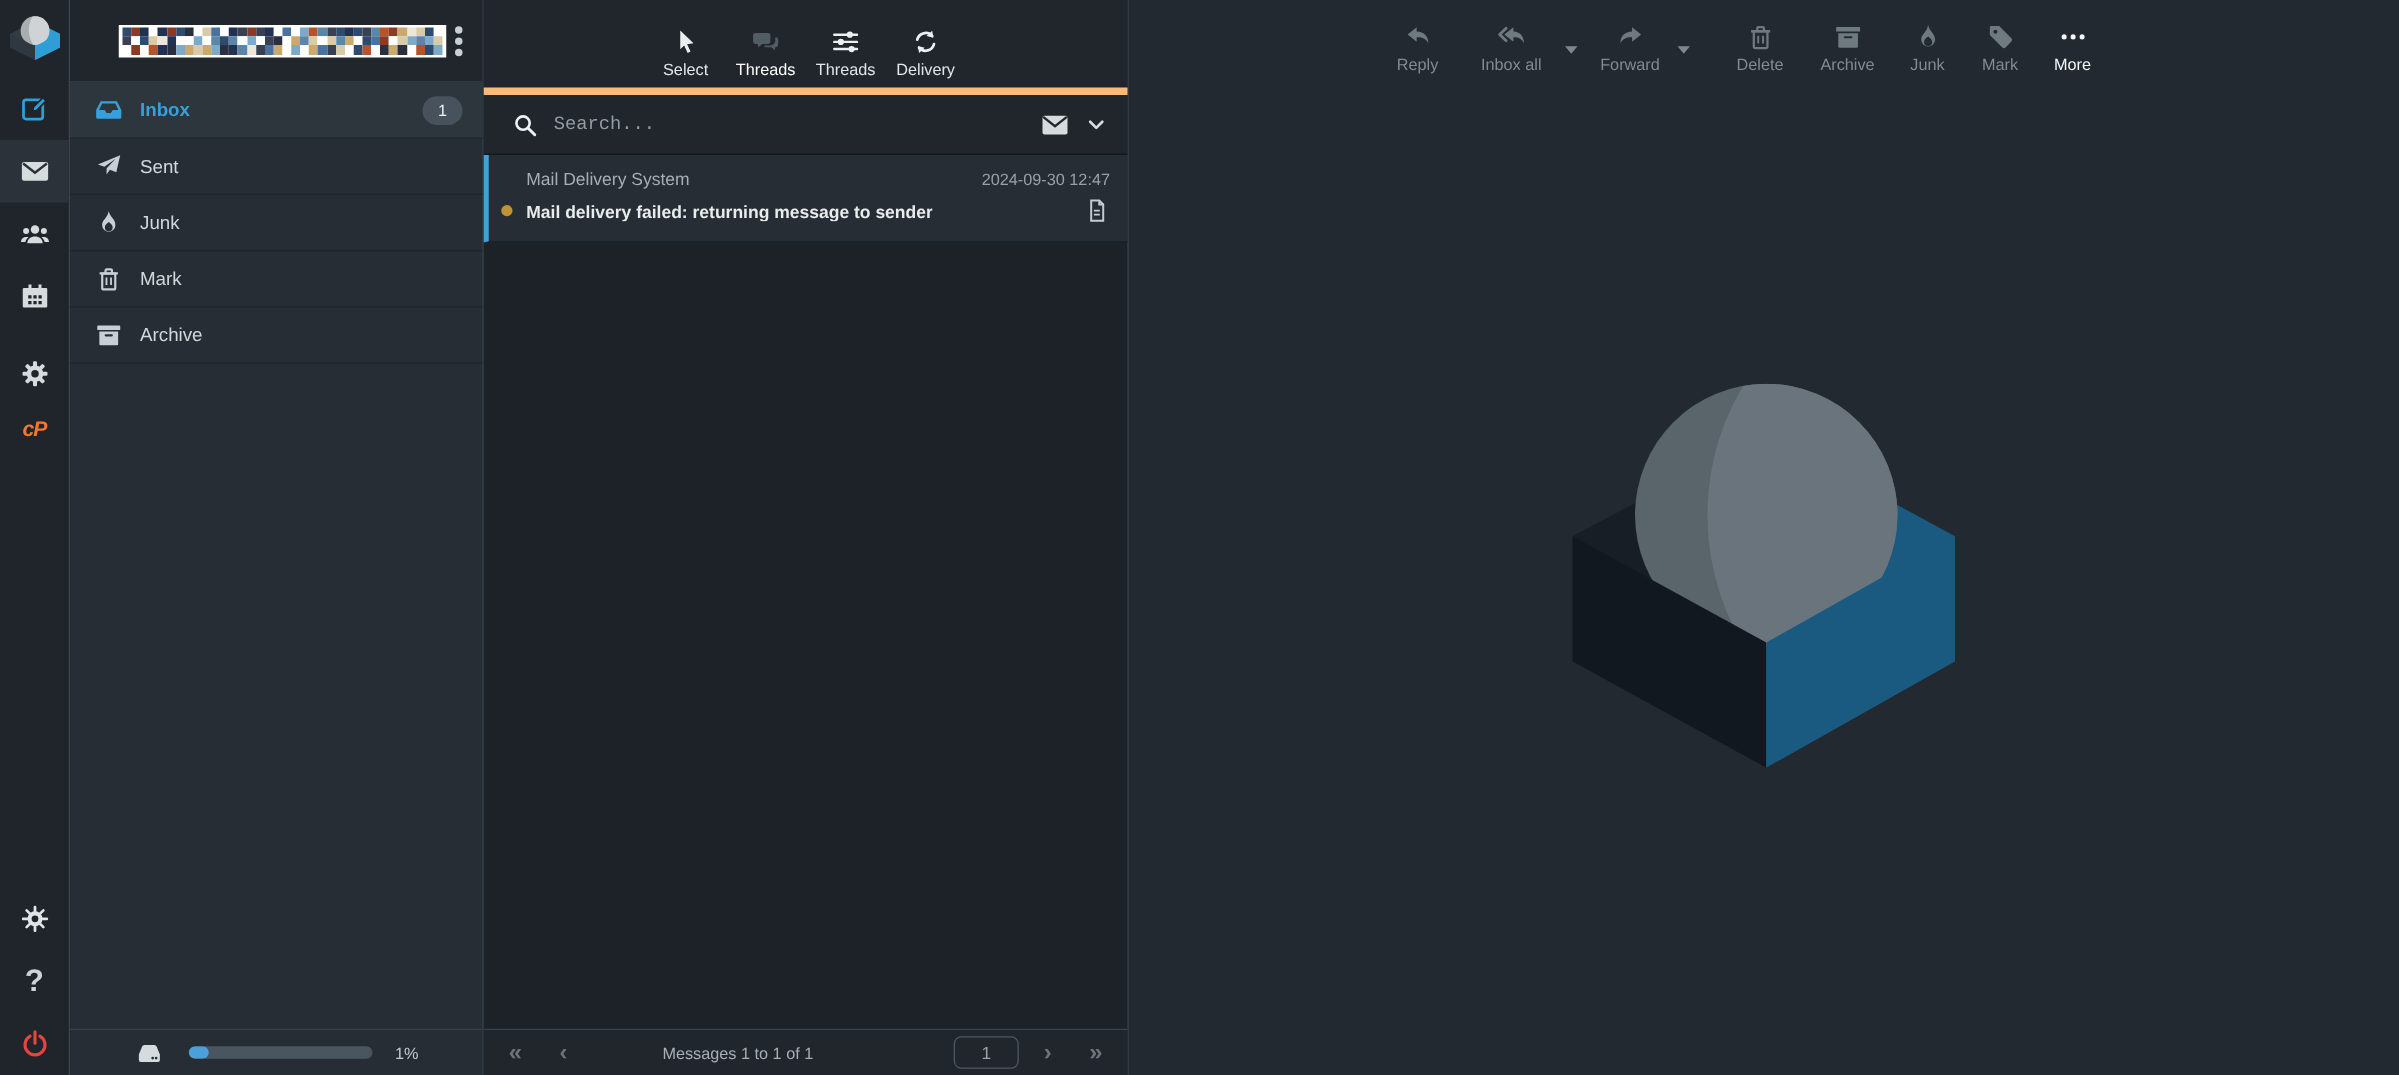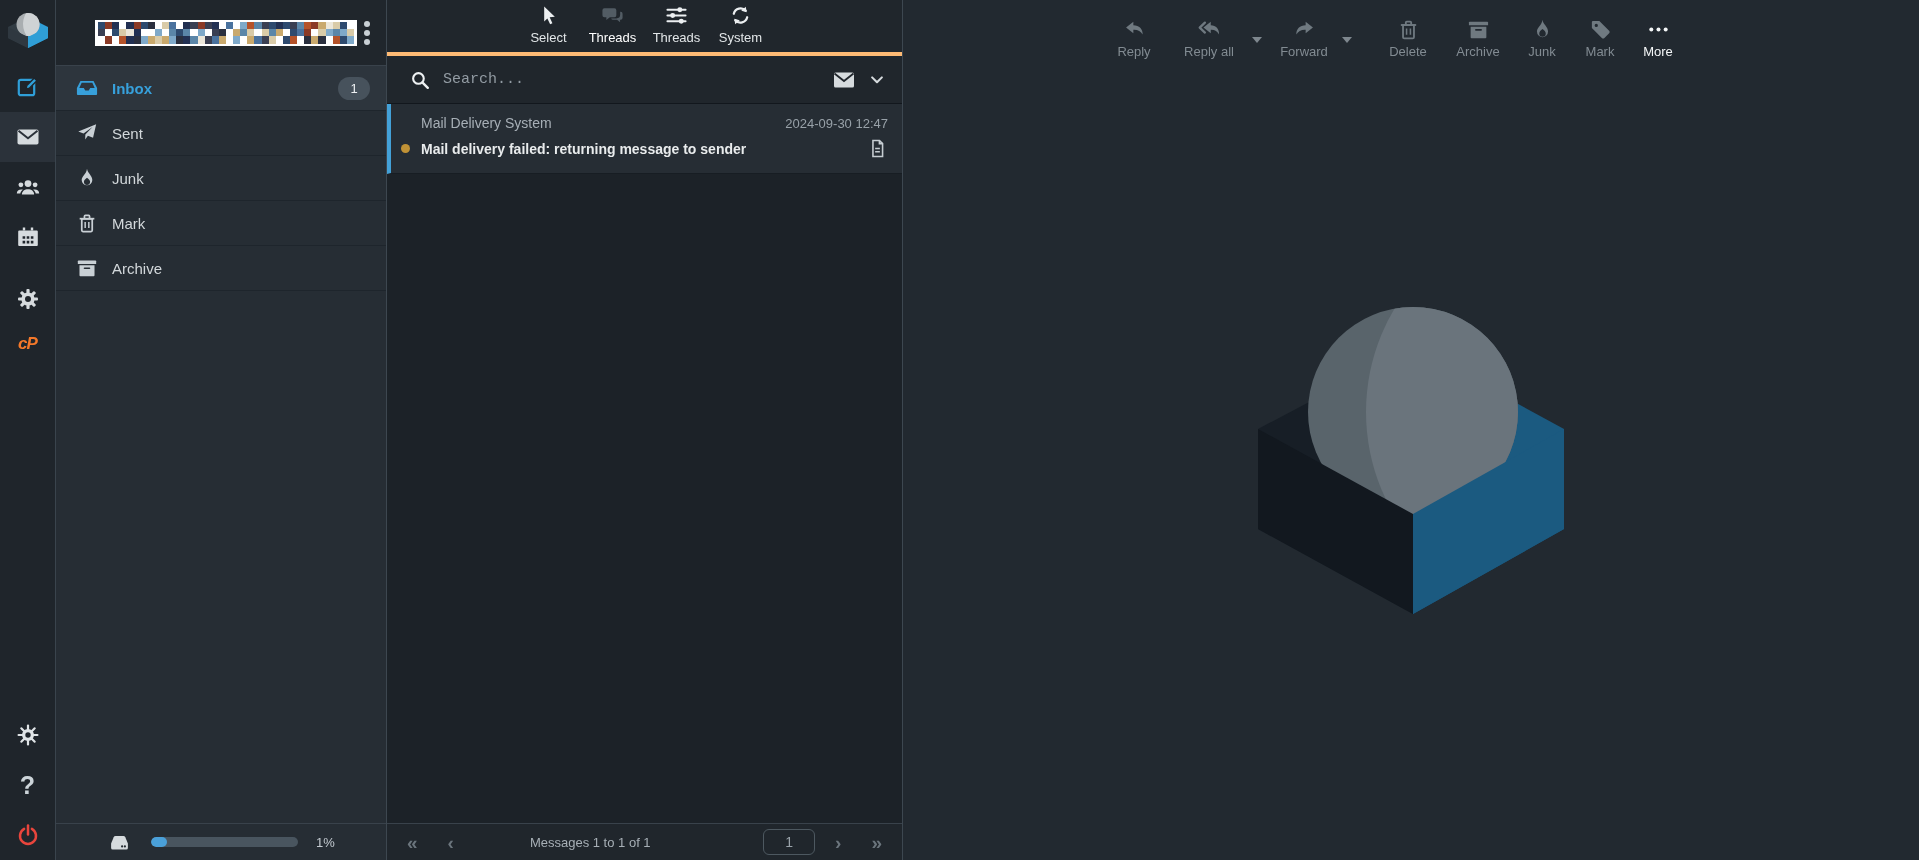--- a/index.html
+++ b/index.html
@@ -51,21 +51,21 @@
   .folders-footer { margin-top: auto; height: 37px; border-top: 1px solid #39424b;
                     display: flex; align-items: center; padding: 0 16px 0 50px; gap: 18px; flex: none; }
   .folders-footer svg { width: 27px; height: 24px; color: #d6dbde; flex: none; }
   .storage-bar { width: 147px; height: 10px; border-radius: 5px; background: #49555f; overflow: hidden; }
   .storage-fill { height: 100%; border-radius: 5px; background: #4aa0d9; }
   .storage-label { font-size: 13px; color: #c3cad0; }
 
   
   .list { width: 516px; background: #1c2228; border-right: 1px solid #3d4750;
           display: flex; flex-direction: column; flex: none; }
-  .list-toolbar { height: 56px; background: #20262c; border-bottom: 4px solid #fdba74;
+  .list-toolbar { height: 76px; background: #20262c; border-bottom: 6px solid #fdba74;
                   display: flex; align-items: flex-end; justify-content: center; gap: 4px;
                   padding-bottom: 7px; flex: none; }
   .tbtn { background: none; border: 0; cursor: pointer; width: 60px;
           display: flex; flex-direction: column; align-items: center; gap: 3px; }
   .tbtn svg { width: 23px; height: 23px; }
   .tbtn .tlabel { font-size: 13px; }
   .tbtn.on { color: #eceff1; } .tbtn.on .tlabel { color: #e2e6e8; }
   .tbtn.off { color: #525c64; cursor: default; } .tbtn.off .tlabel { color: #ffffff; }
   .tbtn.dim { color: #6f7980; cursor: default; } .tbtn.dim .tlabel { color: #828b92; }
   .tbtn.bright { color: #f4f6f7; } .tbtn.bright .tlabel { color: #f4f6f7; }
@@ -502,21 +502,21 @@
       <button class="tbtn on">
         <svg>
             <use href="#i-sliders"></use>
           </svg>
         <span class="tlabel">Threads</span>
       </button>
       <button class="tbtn on">
         <svg>
             <use href="#i-refresh"></use>
           </svg>
-        <span class="tlabel">System</span>
+        <span class="tlabel">Delivery</span>
       </button>
     </div>
 
     <div class="searchbar">
       <svg class="mag">
           <use href="#i-search"></use>
         </svg>
       <input class="search-input" type="text" placeholder="Search..." style="">
       <button class="scope-btn">
           <svg>
@@ -561,21 +561,21 @@
       <button class="tbtn dim">
         <svg>
             <use href="#i-reply"></use>
           </svg>
         <span class="tlabel">Reply</span>
       </button>
       <button class="tbtn dim" style="width:70px">
         <svg>
             <use href="#i-reply-all"></use>
           </svg>
-        <span class="tlabel">Reply all</span>
+        <span class="tlabel">Inbox all</span>
       </button>
       <span class="caret-down"></span>
       <button class="tbtn dim">
         <svg>
             <use href="#i-forward"></use>
           </svg>
         <span class="tlabel">Forward</span>
       </button>
       <span class="caret-down"></span>
       <button class="tbtn dim" style="margin-left:14px">

